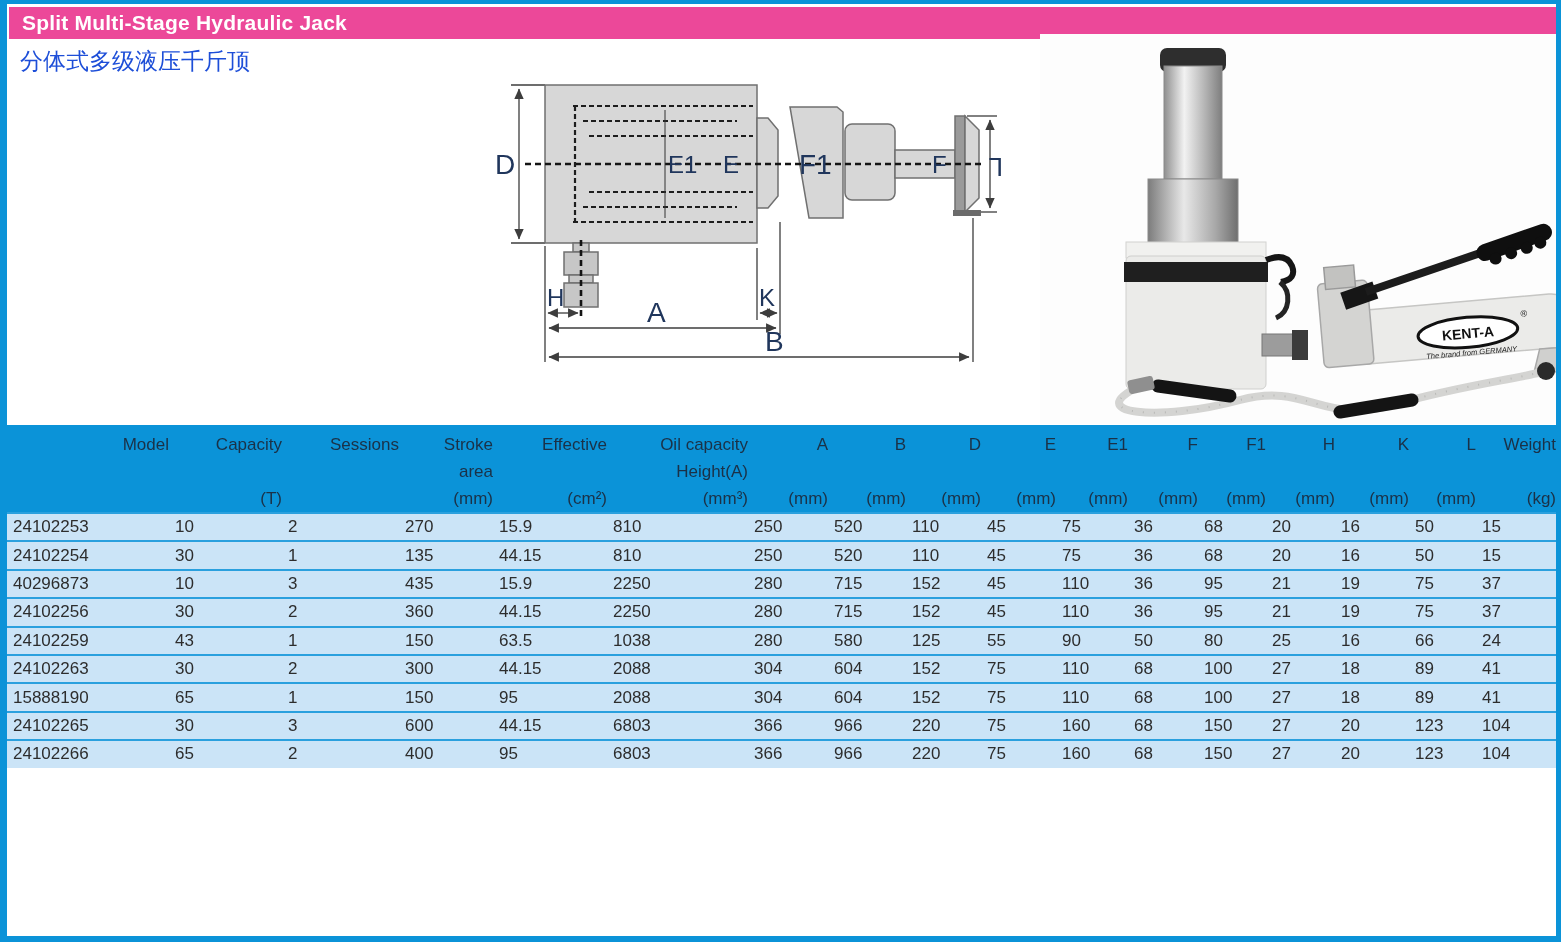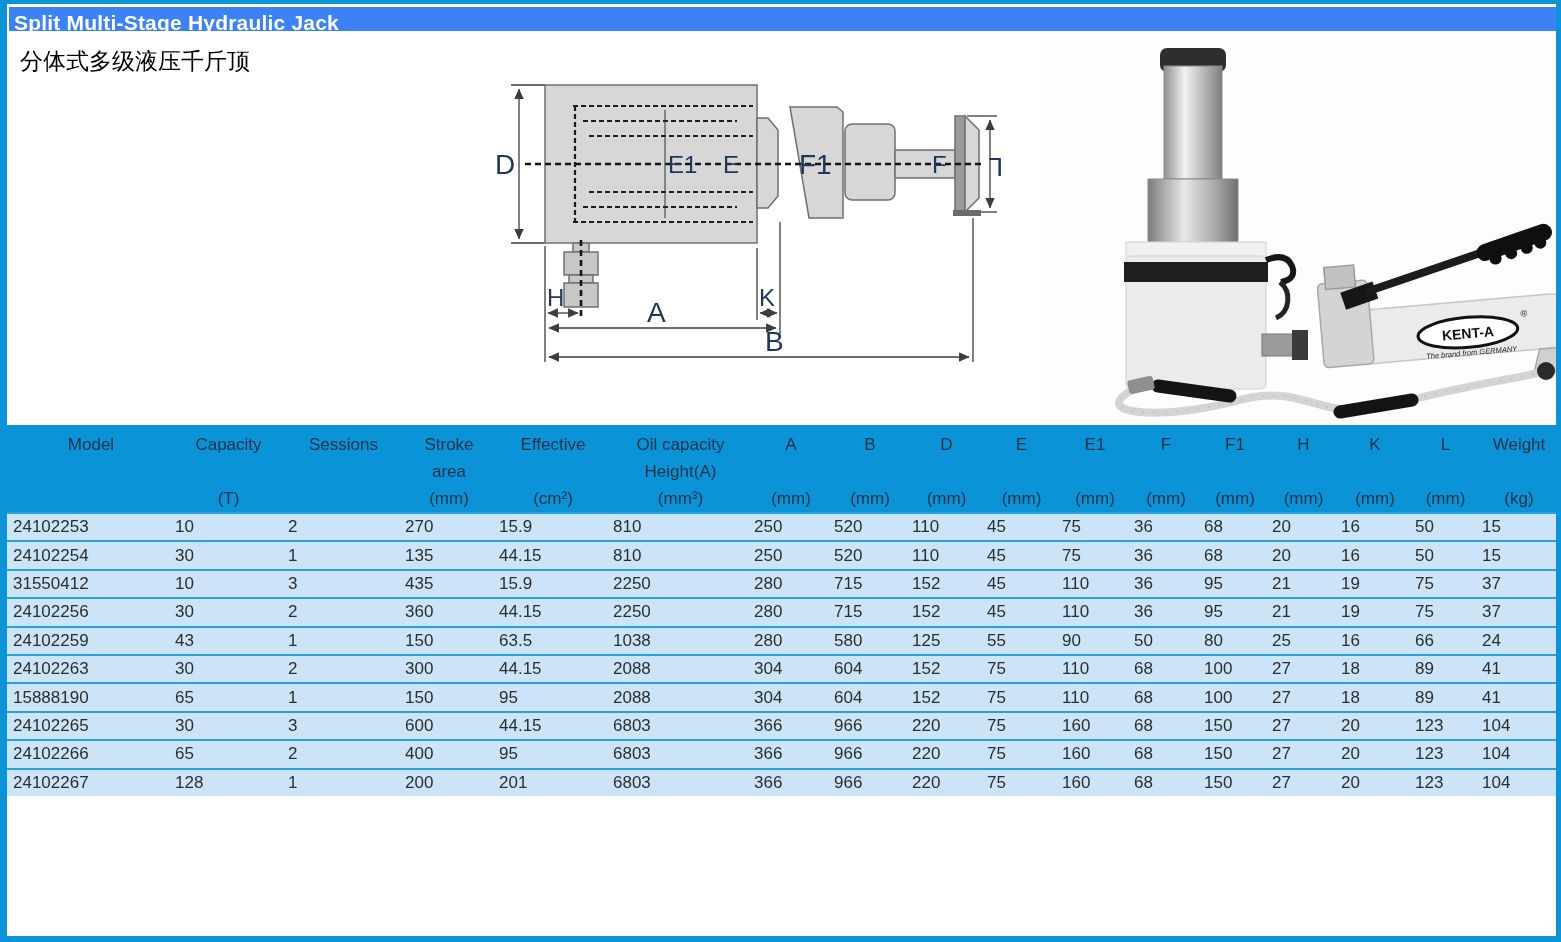--- a/index.html
+++ b/index.html
@@ -2,37 +2,37 @@
 <html><head>
 <meta charset="utf-8">
 <style>
   html,body{margin:0;padding:0;background:#e9e9e9;}
   .page{
     position:relative;width:1561px;height:942px;background:#0b93d8;
     font-family:"Liberation Sans",sans-serif;overflow:hidden;
   }
   .inner{position:absolute;left:7px;top:4px;width:1549px;height:932px;background:#ffffff;}
   .titlebar{
-    position:absolute;left:2px;top:3px;width:1547px;height:24px;background:#3b82f6;
+    position:absolute;left:2px;top:3px;width:1547px;height:32px;background:#ec4899;
     color:#ffffff;font-weight:bold;font-size:21px;line-height:32px;
-    padding-left:5px;box-sizing:border-box;letter-spacing:0.2px;
+    padding-left:13px;box-sizing:border-box;letter-spacing:0.2px;
   }
-  .subtitle{position:absolute;left:13px;top:42px;font-size:23px;color:#000000;}
+  .subtitle{position:absolute;left:13px;top:42px;font-size:23px;color:#1d4ed8;}
   .diagram{position:absolute;left:478px;top:66px;}
   .photo{position:absolute;left:1033px;top:30px;}
   .dim{stroke:#3d3d3d;stroke-width:1.3;fill:none;}
   .shape{fill:#d7d7d7;stroke:#707070;stroke-width:1.5;}
   .dimlabel{fill:#20365c;}
   table.spec{
     position:absolute;left:0;top:421px;width:1549px;
     border-collapse:separate;border-spacing:0;table-layout:fixed;
   }
   table.spec th{
     background:#0b93d8;color:#1b3147;font-size:17px;font-weight:normal;
-    text-align:center;vertical-align:top;padding:6px 0 0 6px;height:85px;box-sizing:border-box;
+    text-align:right;vertical-align:top;padding:6px 0 0 6px;height:85px;box-sizing:border-box;
     white-space:nowrap;overflow:hidden;
   }
   table.spec th .hl{height:27px;line-height:27px;}
   table.spec td{
     background:#cbe4f7;border-top:2px solid #2aa0de;
     font-size:17px;color:#2d2d2d;height:28.4px;box-sizing:border-box;
     padding:0 0 0 6px;white-space:nowrap;overflow:hidden;vertical-align:middle;
   }
   table.spec td:first-child{}
 </style>
@@ -321,21 +321,21 @@
             <td>45</td>
             <td>75</td>
             <td>36</td>
             <td>68</td>
             <td>20</td>
             <td>16</td>
             <td>50</td>
             <td>15</td>
           </tr>
           <tr>
-            <td>31550412</td>
+            <td>40296873</td>
             <td>10</td>
             <td>3</td>
             <td>435</td>
             <td>15.9</td>
             <td>2250</td>
             <td>280</td>
             <td>715</td>
             <td>152</td>
             <td>45</td>
             <td>110</td>
@@ -453,36 +453,17 @@
             <td>220</td>
             <td>75</td>
             <td>160</td>
             <td>68</td>
             <td>150</td>
             <td>27</td>
             <td>20</td>
             <td>123</td>
             <td>104</td>
           </tr>
-          <tr>
-            <td>24102267</td>
-            <td>128</td>
-            <td>1</td>
-            <td>200</td>
-            <td>201</td>
-            <td>6803</td>
-            <td>366</td>
-            <td>966</td>
-            <td>220</td>
-            <td>75</td>
-            <td>160</td>
-            <td>68</td>
-            <td>150</td>
-            <td>27</td>
-            <td>20</td>
-            <td>123</td>
-            <td>104</td>
-          </tr>
         </tbody>
     </table>
 
   </div>
 </div>
 
 </body></html>

